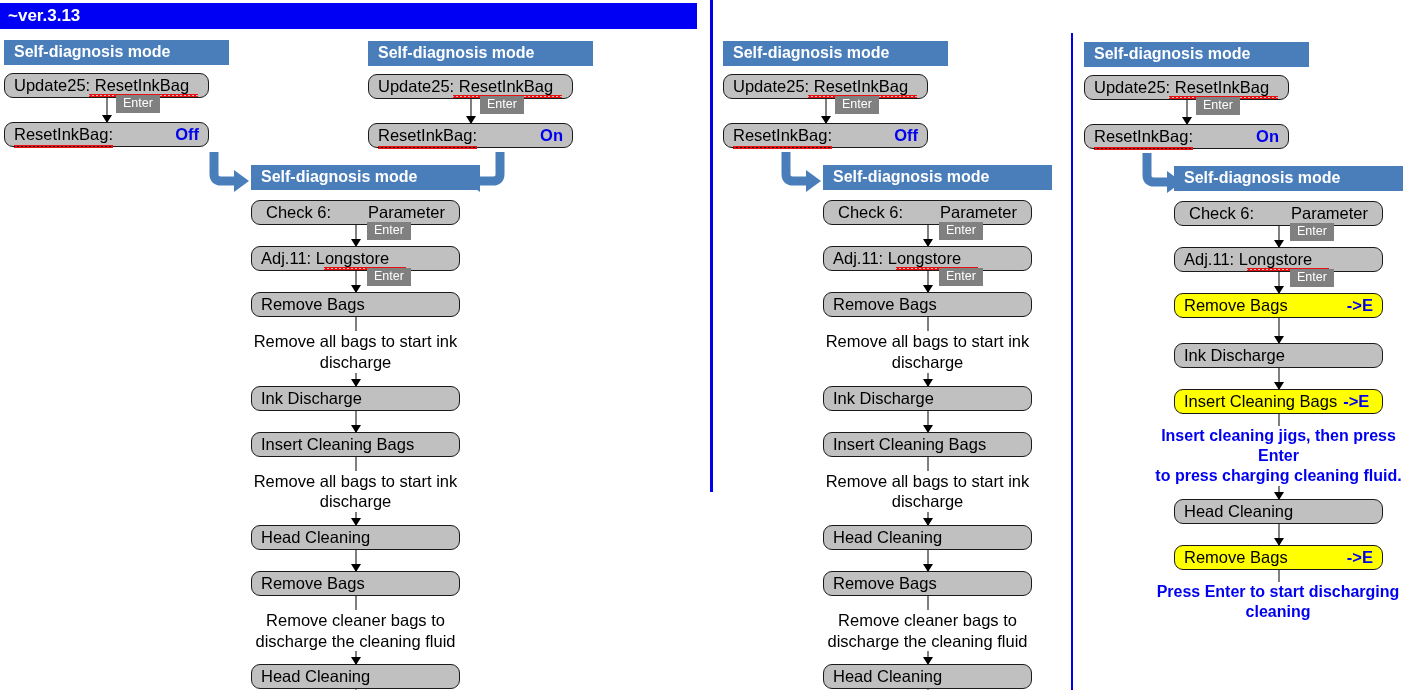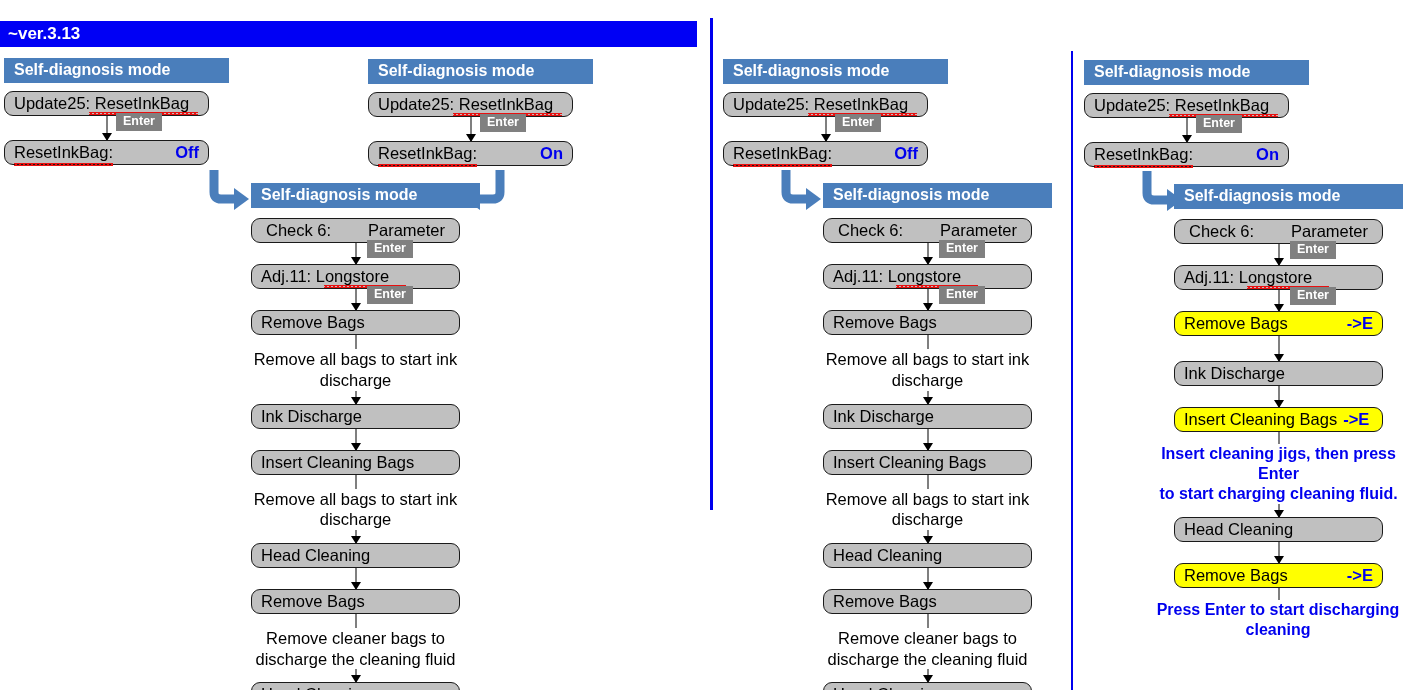--- a/index.html
+++ b/index.html
@@ -9,21 +9,21 @@
   body {
     width: 1423px; height: 690px;
     font-family: "Liberation Sans", sans-serif;
     overflow: hidden;
     position: relative;
   }
 
   
   .panel {
     position: absolute;
-    top: 18px;
+    top: 0;
     height: 492px;
     box-sizing: border-box;
   }
   #panel-left  { left: 0;    width: 705px; }
   #panel-right { left: 710px; width: 713px; border-left: 3px solid #0000ee; }
 
   .panel-title {
     position: absolute;
     top: 3px;
     left: 0;
@@ -128,21 +128,21 @@
     transform: translateX(-50%);
   }
   .conn.thin .stem { border-left-color: #555555; }
 
   
   .enter-badge {
     position: absolute;
     background: #808080;
     color: #ffffff;
     font-size: 12.5px;
-    font-weight: 700;
+    font-weight: 400;
     padding: 1px 7px 2px 7px;
     line-height: 1.15;
     white-space: nowrap;
     z-index: 3;
   }
 
   
   .note {
     text-align: center;
     font-size: 16.5px;
@@ -523,21 +523,21 @@
     <div class="lcd yellow" style="height:25px;">
       <span class="lcd-left">Insert Cleaning Bags</span>
       <span class="lcd-right" style="margin-left:6px;">-&gt;E</span>
     </div>
 
     <div class="conn no-head" style="height:12px;">
       <span class="stem"></span>
     </div>
     <div class="note blue" style="width:255px; margin-left:-23px;">
       <span class="bgmask">Insert cleaning jigs, then press Enter</span><br>
-      <span class="bgmask">to start charging cleaning fluid.</span>
+      <span class="bgmask">to press charging cleaning fluid.</span>
     </div>
     <div class="conn" style="height:13px;">
       <span class="stem"></span>
       <span class="head"></span>
     </div>
 
     <div class="lcd" style="height:25px;">
       <span class="lcd-left">Head Cleaning</span>
     </div>
 

